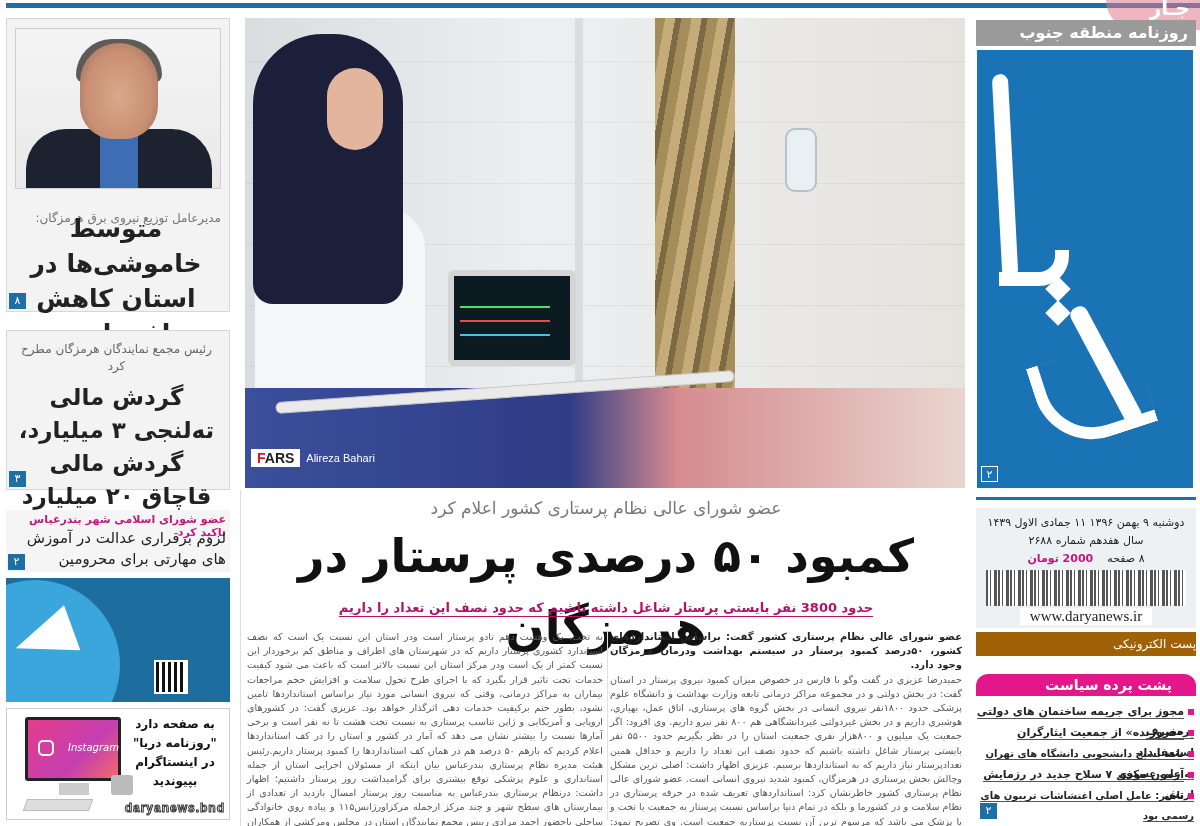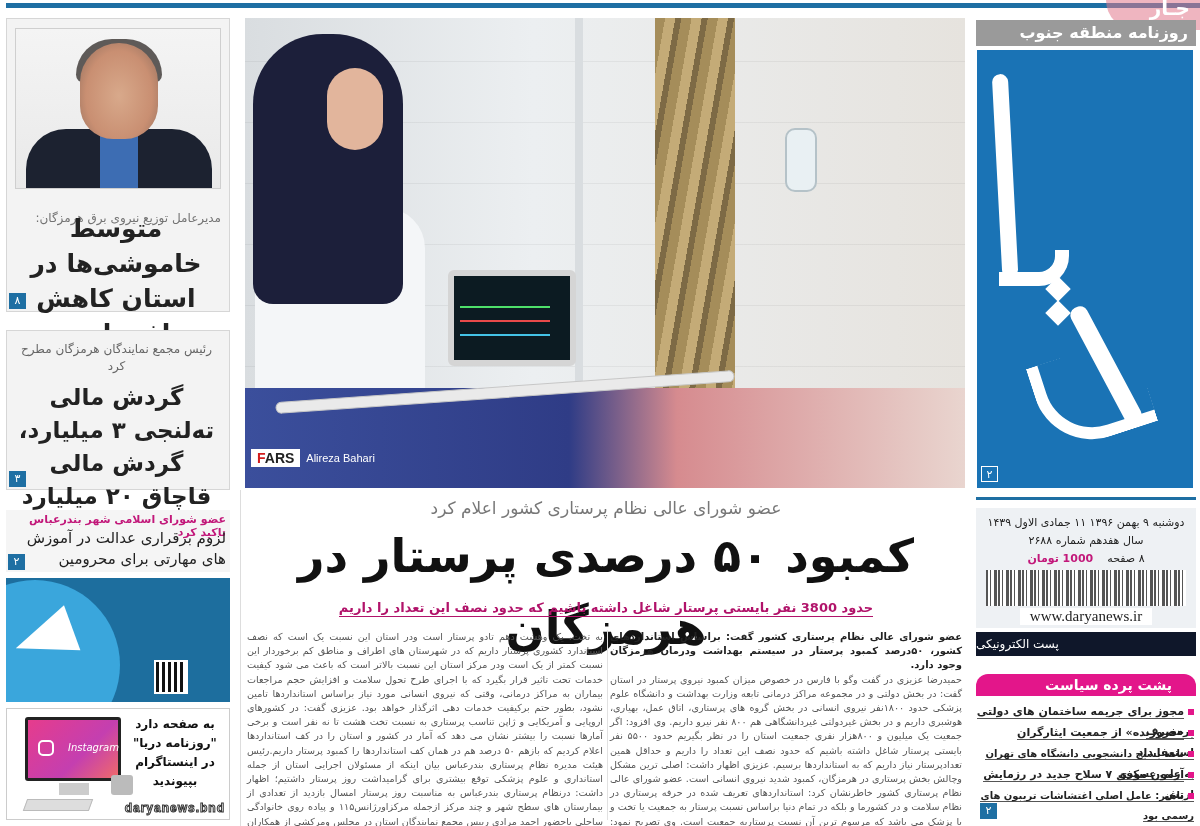--- a/index.html
+++ b/index.html
@@ -97,21 +97,21 @@
   .logo .dot2 { position: absolute; left: 72px; top: 254px; width: 18px; height: 18px; background: #fff; transform: rotate(45deg); }
   .logo .page-badge { left: 4px; bottom: 6px; right: auto; top: auto; background: #1a73b5; border: 1px solid #fff; }
 
   .info-line { position: absolute; left: 976px; top: 497px; width: 220px; height: 3px; background: #1e6fa3; }
   .info-box { position: absolute; left: 976px; top: 508px; width: 220px; height: 120px; background: #eef1f4; }
   .info-box .line { text-align: center; font-size: 11px; color: #222; direction: rtl; line-height: 18px; }
   .info-box .price { color: #c2187a; font-weight: bold; }
   .barcode { position: absolute; left: 10px; top: 62px; width: 200px; height: 36px;
     background: repeating-linear-gradient(90deg,#555 0 2px,#fff 2px 4px,#555 4px 5px,#fff 5px 8px,#555 8px 11px,#fff 11px 12px); }
   .url { position: absolute; left: 44px; top: 100px; width: 132px; background: #fff; text-align: center; font-family: "Liberation Serif", serif; font-size: 15px; color: #222; }
-  .email-bar { position: absolute; left: 976px; top: 632px; width: 220px; height: 24px; background: #0f172a; color: #fff; font-size: 12px; line-height: 24px; text-align: left; direction: rtl; }
+  .email-bar { position: absolute; left: 976px; top: 632px; width: 220px; height: 24px; background: #a16207; color: #fff; font-size: 12px; line-height: 24px; text-align: right; direction: rtl; }
   .email-bar .addr { font-family: "Liberation Serif", serif; }
 
   .politics-header { position: absolute; left: 976px; top: 674px; width: 220px; height: 22px; background: #e3168a; border-radius: 12px 12px 0 0; color: #fff; font-size: 14px; font-weight: bold; text-align: center; line-height: 22px; padding-left: 45px; }
   .politics-list { position: absolute; left: 976px; top: 702px; width: 220px; list-style: none; direction: rtl; }
   .politics-list li { font-size: 11px; font-weight: bold; color: #222; height: 21px; line-height: 20px; text-align: right; padding-right: 2px; }
   .politics-list li .sq { display: inline-block; width: 6px; height: 6px; background: #e3168a; margin-left: 4px; vertical-align: middle; }
   .politics-list li .txt { border-bottom: 1px solid #555; }
   .politics-badge { left: 980px; top: 803px; }
 </style>
 </head>
@@ -211,21 +211,21 @@
   <div class="page-badge">۲</div>
 </div>
 
 <div class="info-line"></div>
 <div class="info-box">
   <div class="line" style="margin-top:6px;">دوشنبه ۹ بهمن ۱۳۹۶   ۱۱ جمادی الاول ۱۴۳۹</div>
   <div class="line">سال هفدهم    شماره ۲۶۸۸</div>
   <div class="line">
     <span>۸ صفحه</span>
     &nbsp;&nbsp;
-    <span class="price">1000 تومان</span>
+    <span class="price">2000 تومان</span>
   </div>
   <div class="barcode"></div>
   <div class="url">www.daryanews.ir</div>
 </div>
 <div class="email-bar">
   <span>پست الکترونیکی</span>
   <span class="addr">daryanews_bnd@yahoo.com</span>
 </div>
 
 <div class="politics-header">پشت پرده سیاست</div>

